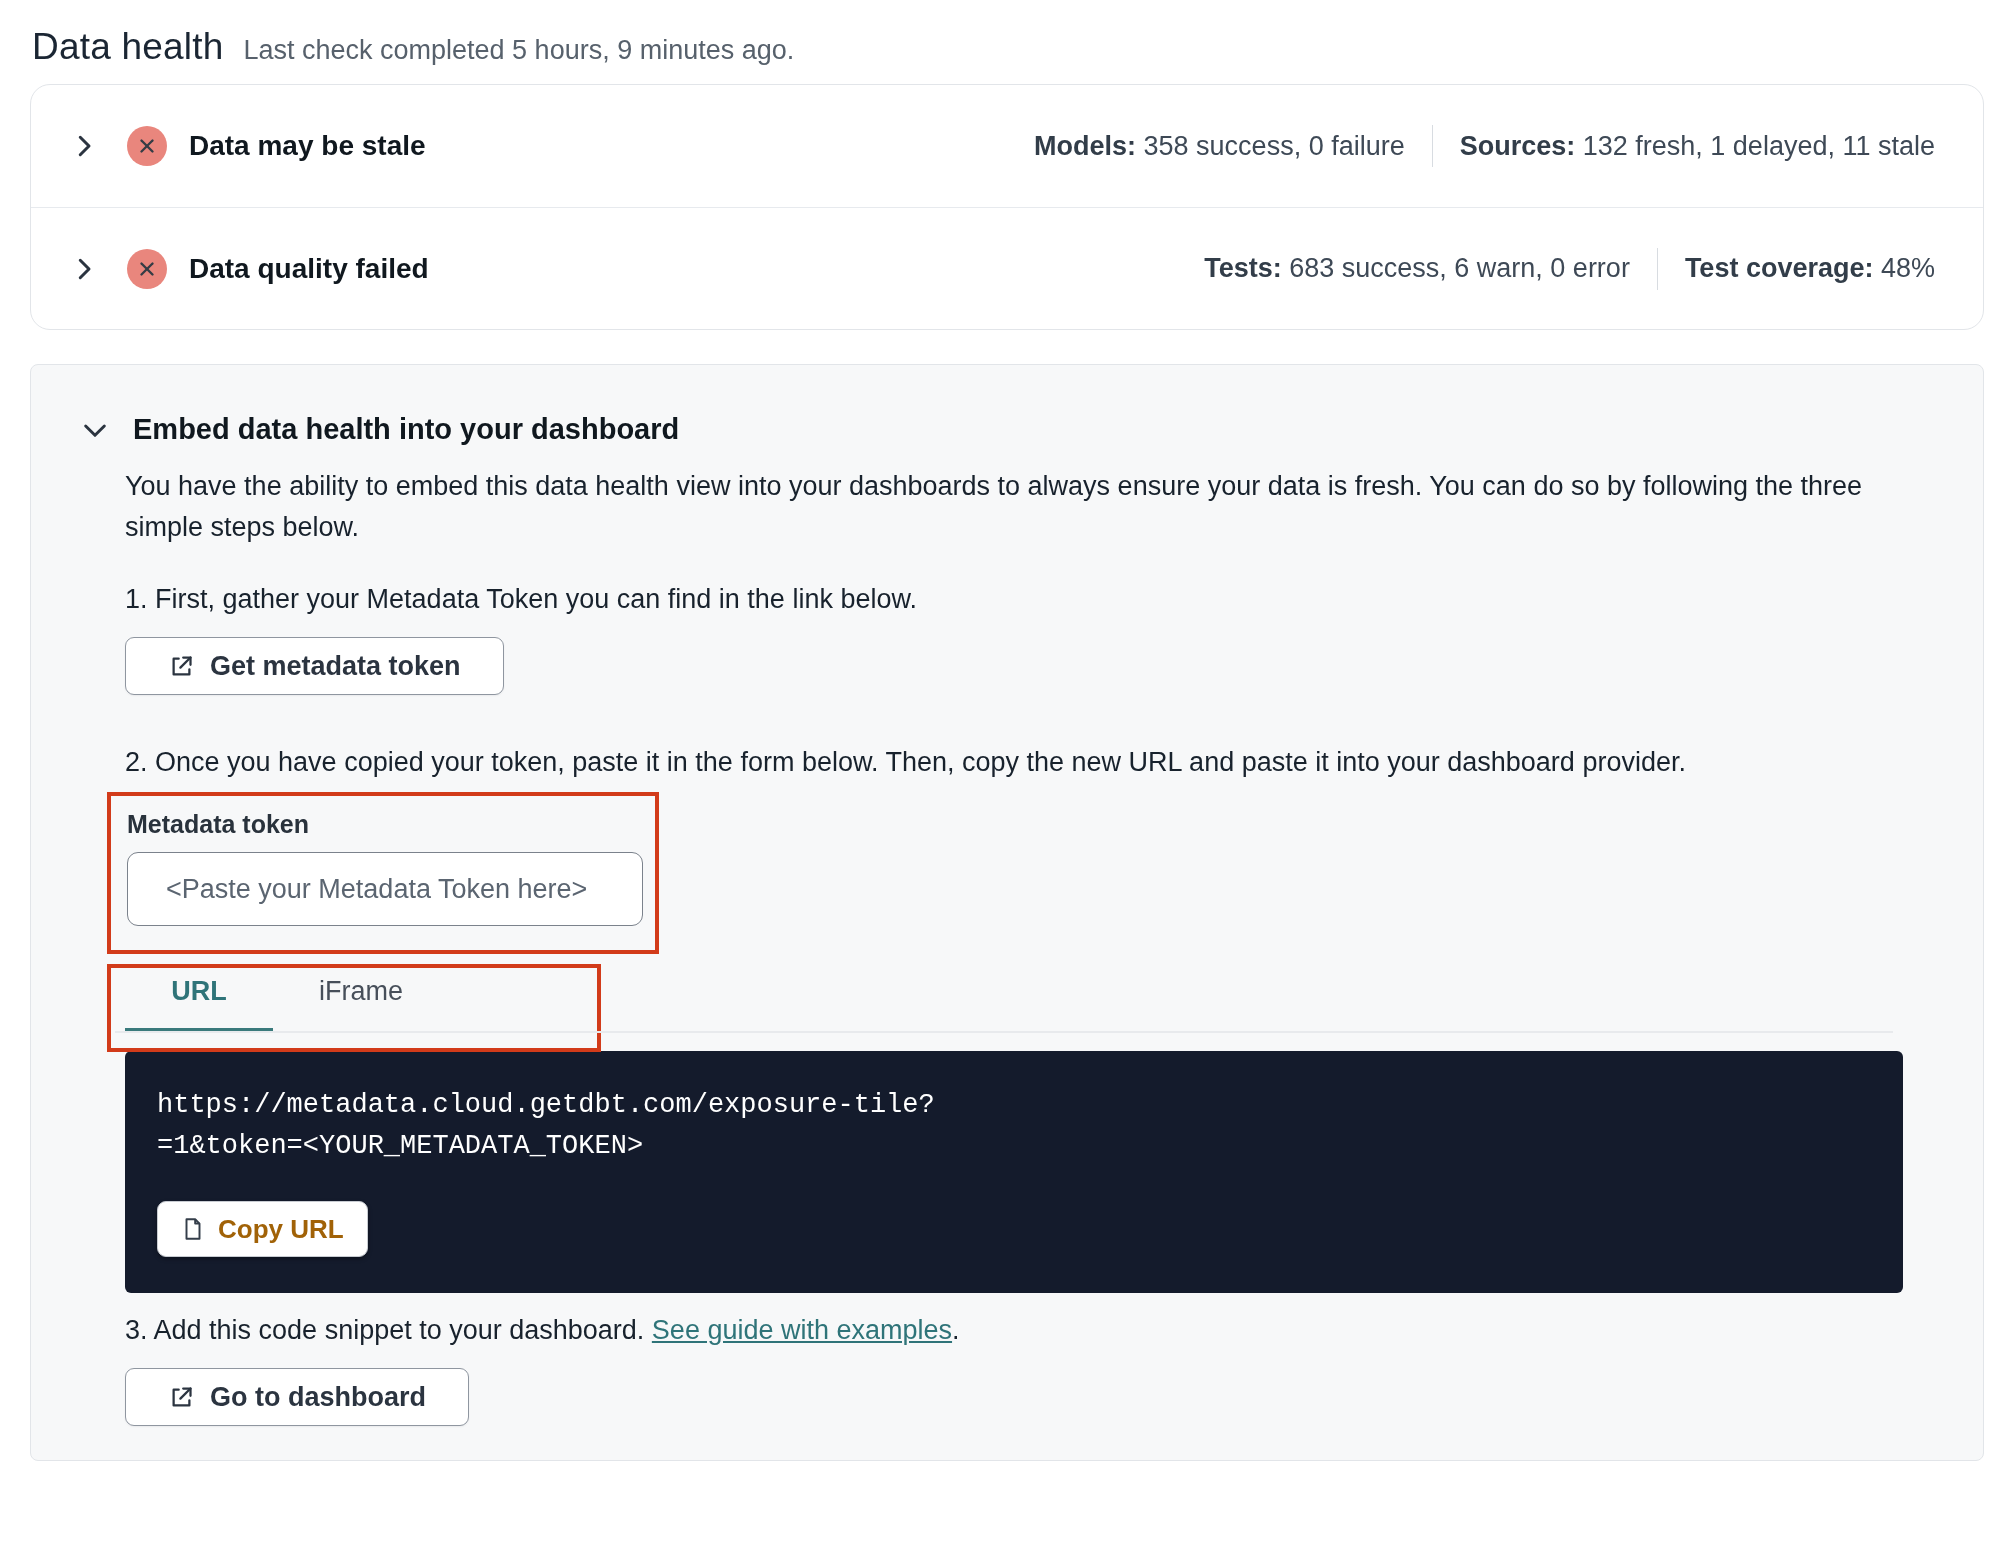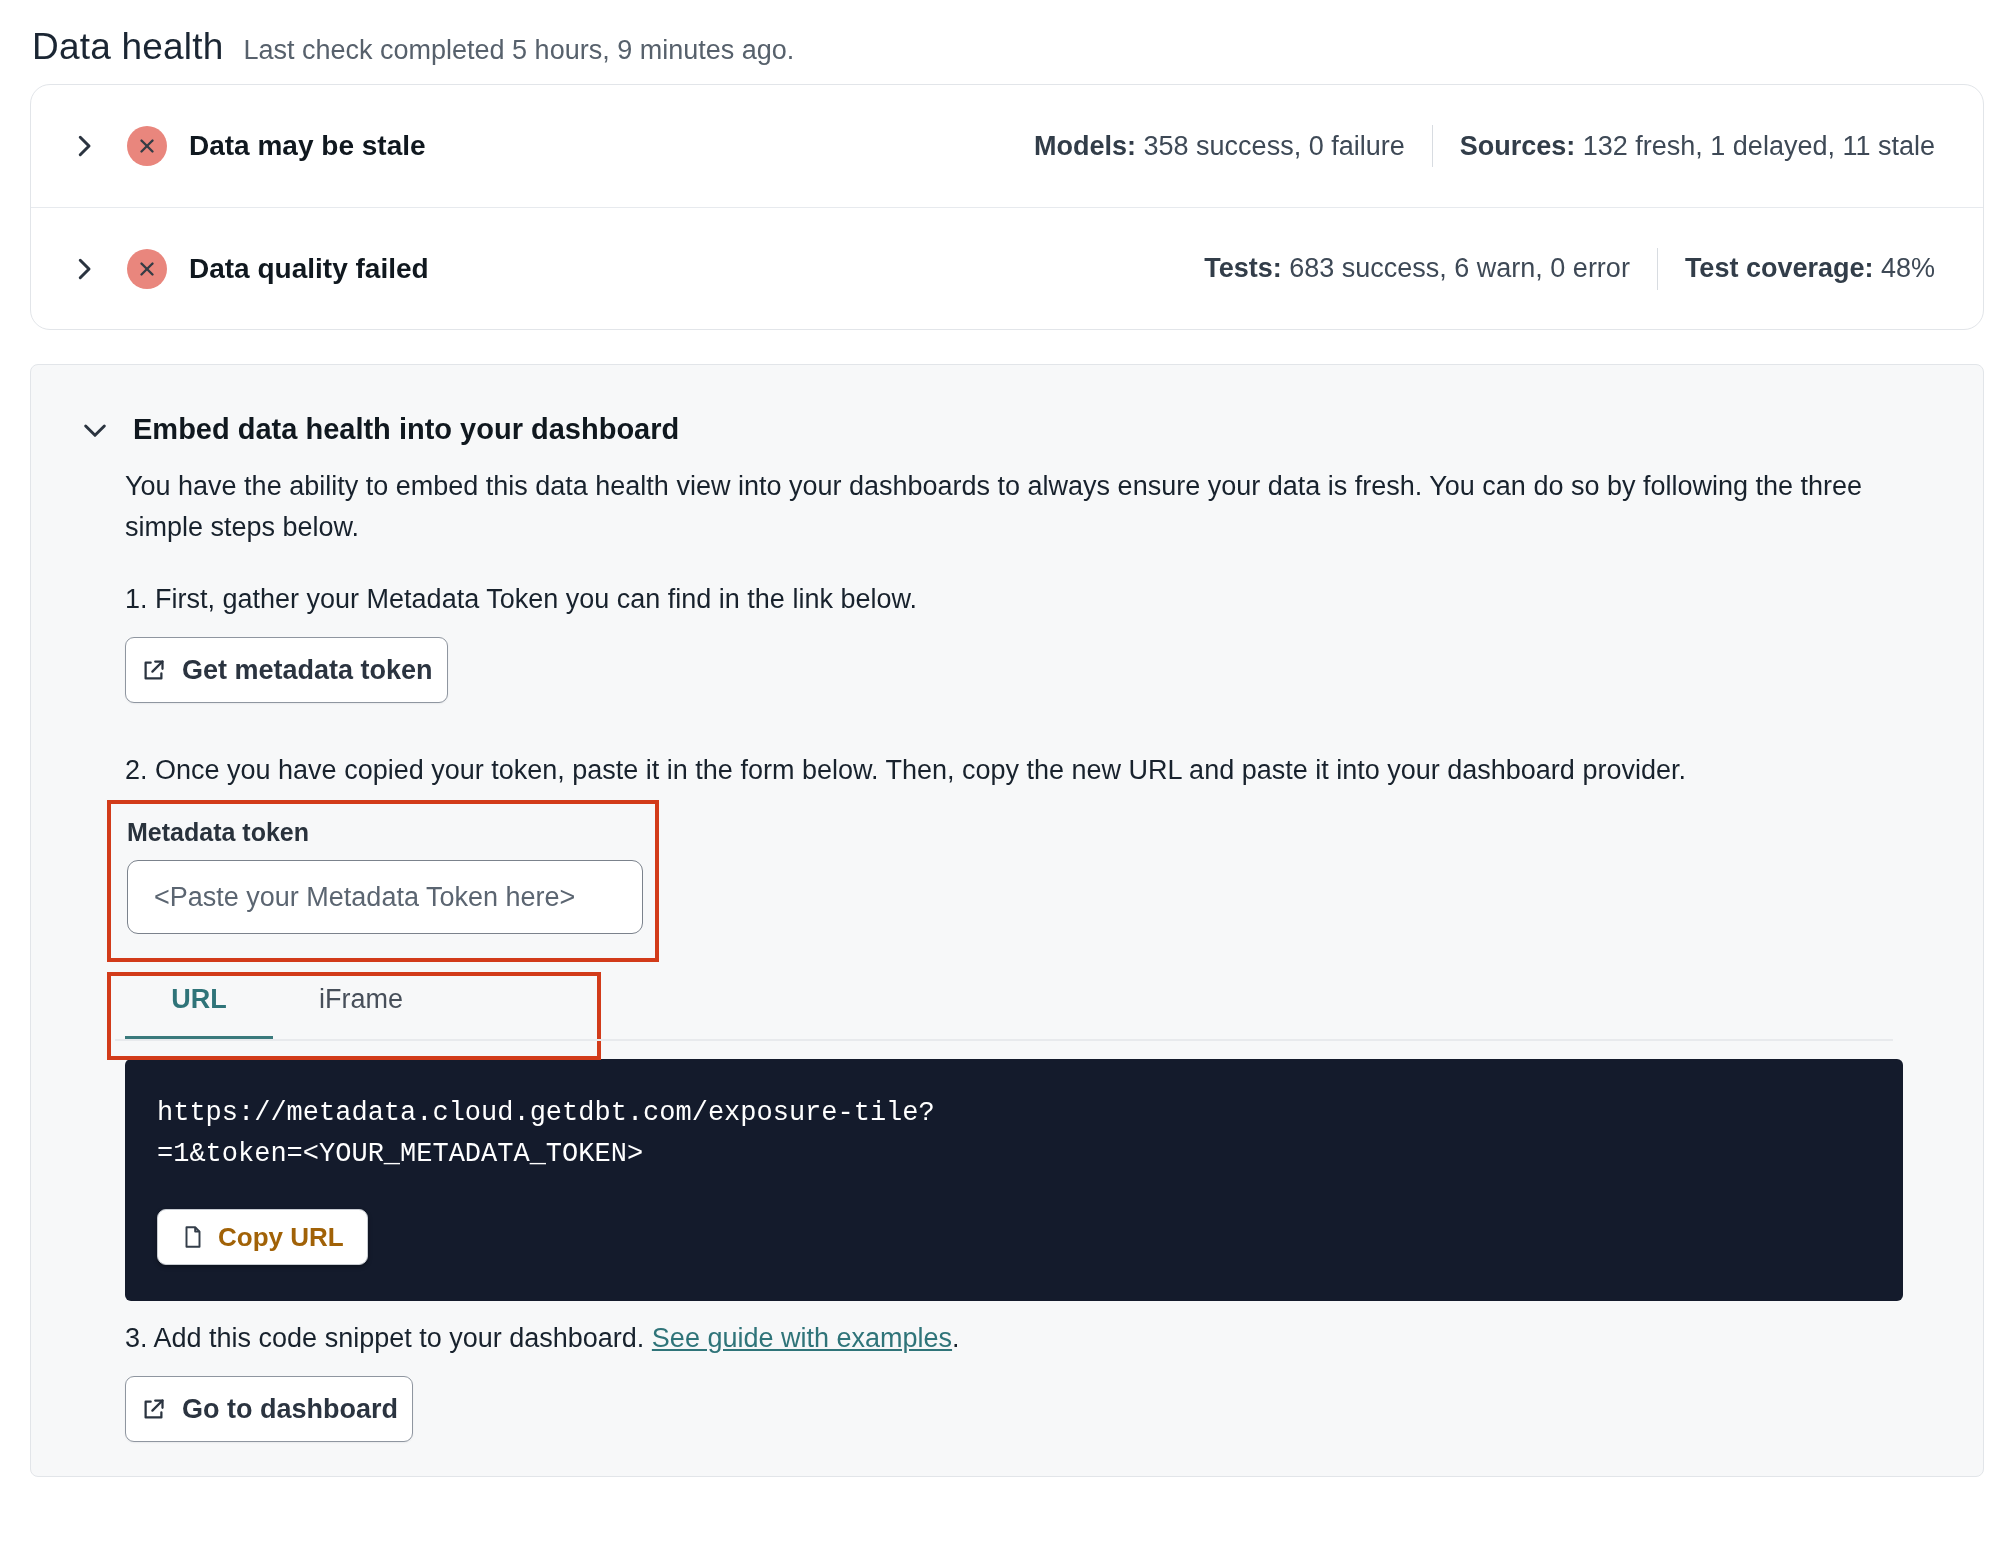--- a/index.html
+++ b/index.html
@@ -37,35 +37,35 @@
   }
   .panel-header{display:flex;align-items:center;gap:22px;}
   .panel-title{font-size:29px;font-weight:700;color:#10181f;}
   .panel-body{margin-left:46px;margin-top:20px;}
   .desc{font-size:27px;line-height:41px;color:#18222d;max-width:1760px;}
   .step{font-size:27px;color:#18222d;}
   .step1{margin-top:36px;}
   .step2{margin-top:52px;}
   .step3{margin-top:22px;}
   .btn{
-    display:inline-flex;align-items:center;gap:15px;height:66px;padding:0 14px;
+    display:inline-flex;align-items:center;gap:15px;height:58px;padding:0 42px;
     background:#fff;border:1.5px solid #8f96a0;border-radius:9px;cursor:pointer;
     font-family:inherit;font-size:27px;font-weight:700;color:#2b3440;
     box-shadow:0 1px 2px rgba(16,24,32,.06);
   }
   .btn-row1{margin-top:22px;}
   .btn-row3{margin-top:22px;}
   
   .annot{border:4px solid #d23b1a;}
   .annot-token{margin-top:14px;margin-left:-18px;width:552px;box-sizing:border-box;
     padding:14px 0 24px 16px;}
   .field-label{font-size:25px;font-weight:700;color:#29323c;}
   .token-input{
     display:block;margin-top:13px;width:516px;height:74px;box-sizing:border-box;
-    border:1.5px solid #7b828c;border-radius:11px;background:#fff;padding:0 26px;
+    border:1.5px solid #7b828c;border-radius:11px;background:#fff;padding:0 38px;
     font-family:inherit;font-size:27px;color:#0f766e;
   }
   .token-input::placeholder{color:#5b6571;opacity:1;}
   
   .tabs-wrap{position:relative;margin-top:10px;}
   .annot-tabs{
     position:absolute;left:-18px;top:0;width:494px;height:88px;box-sizing:border-box;
     pointer-events:none;
   }
   .tabs{display:flex;padding-top:12px;}

